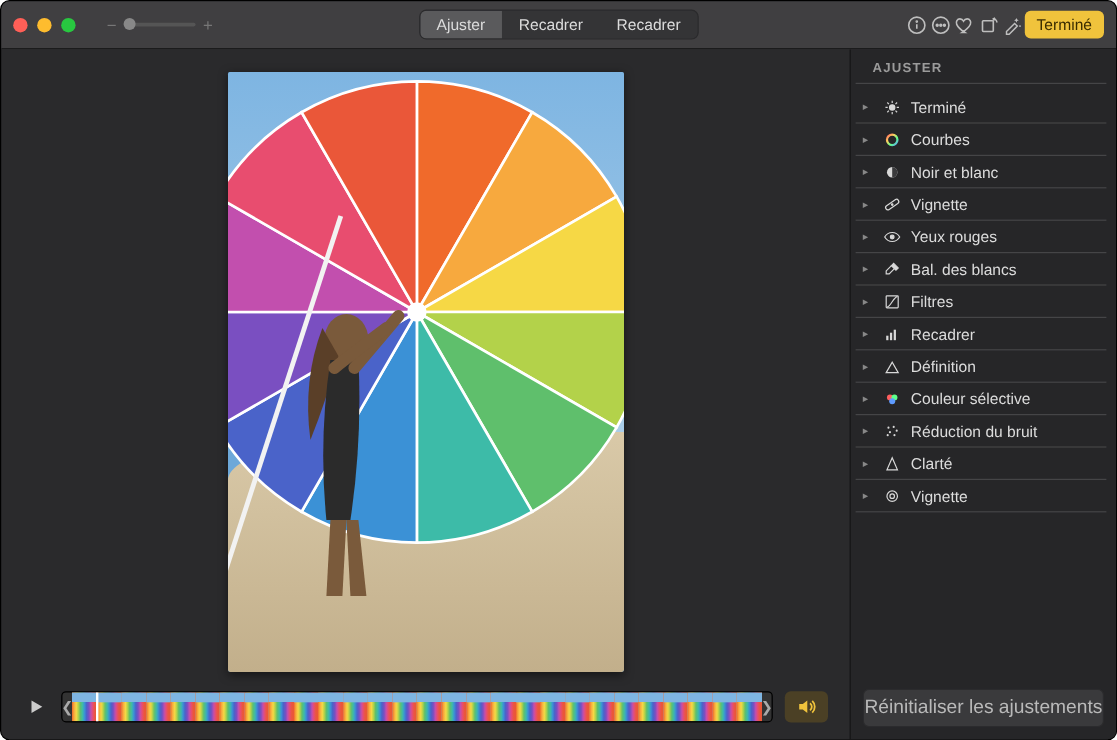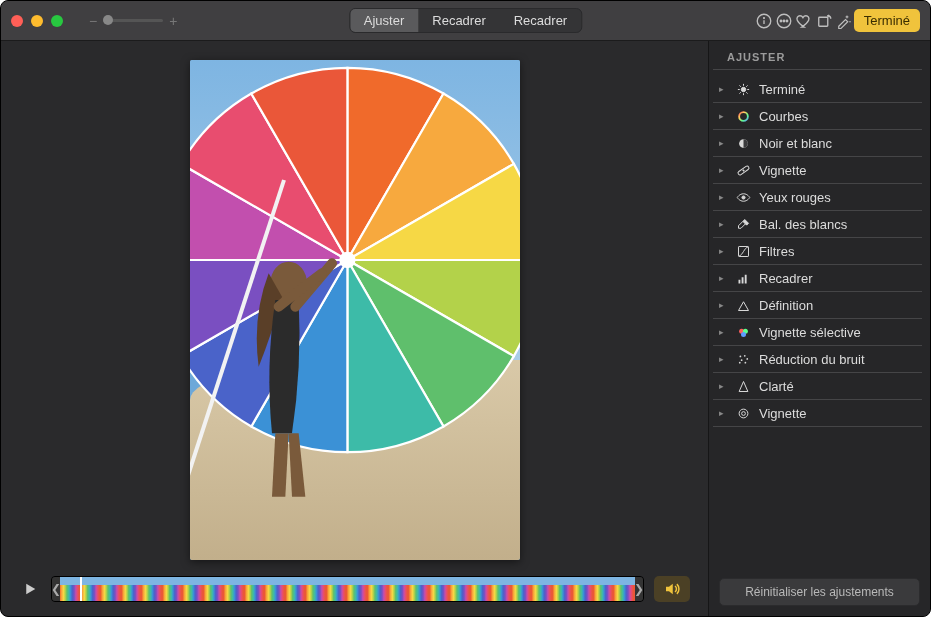--- a/index.html
+++ b/index.html
@@ -107,21 +107,21 @@
   .adj-item{
     display:flex;align-items:center;gap:8px;padding:5px 10px 5px 6px;
     border-bottom:1px solid var(--divider);margin:0 8px 0 4px;cursor:pointer;
   }
   .adj-item .chev{width:8px;color:#888;font-size:9px;}
   .adj-item .ic{width:16px;height:16px;display:flex;align-items:center;justify-content:center;flex:0 0 16px;}
   .adj-item .ic svg{width:15px;height:15px;}
   .adj-item .lbl{flex:1;white-space:nowrap;}
   .side .footer{padding:10px 10px 0 10px;}
   .reset-btn{
-    width:100%;background:#3a3a3c;color:#b9b9b9;font-size:12px;
+    width:100%;background:#3a3a3c;color:#b9b9b9;font-size:16px;
     padding:6px 0;text-align:center;border-radius:5px;cursor:pointer;
     border:1px solid #2b2b2d;
   }
 </style>
 </head>
 <body>
 
 <div class="window">
 
   <div class="titlebar">
@@ -382,21 +382,21 @@
           </div>
           <div class="adj-item">
             <span class="chev">▸</span>
             <span class="ic">
               <svg viewBox="0 0 24 24">
                 <circle cx="9" cy="10" r="4" fill="#ff5e5e"></circle>
                 <circle cx="15" cy="10" r="4" fill="#5eff8b"></circle>
                 <circle cx="12" cy="15" r="4" fill="#5e9bff"></circle>
               </svg>
             </span>
-            <span class="lbl">Vignette sélective</span>
+            <span class="lbl">Couleur sélective</span>
           </div>
           <div class="adj-item">
             <span class="chev">▸</span>
             <span class="ic">
               <svg viewBox="0 0 24 24" fill="#d8d8d8">
                 <circle cx="7" cy="7" r="1.4"></circle>
                 <circle cx="14" cy="6" r="1.4"></circle>
                 <circle cx="18" cy="11" r="1.4"></circle>
                 <circle cx="9" cy="13" r="1.4"></circle>
                 <circle cx="15" cy="17" r="1.4"></circle>

